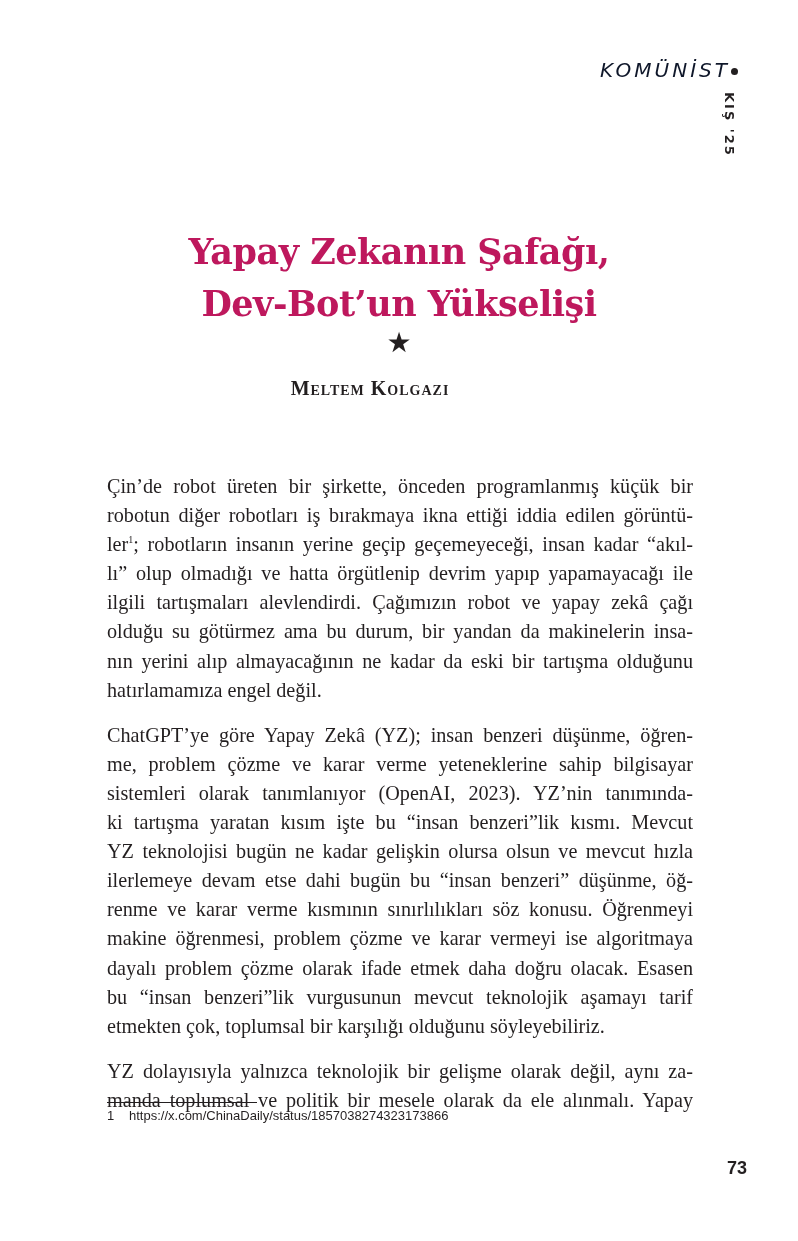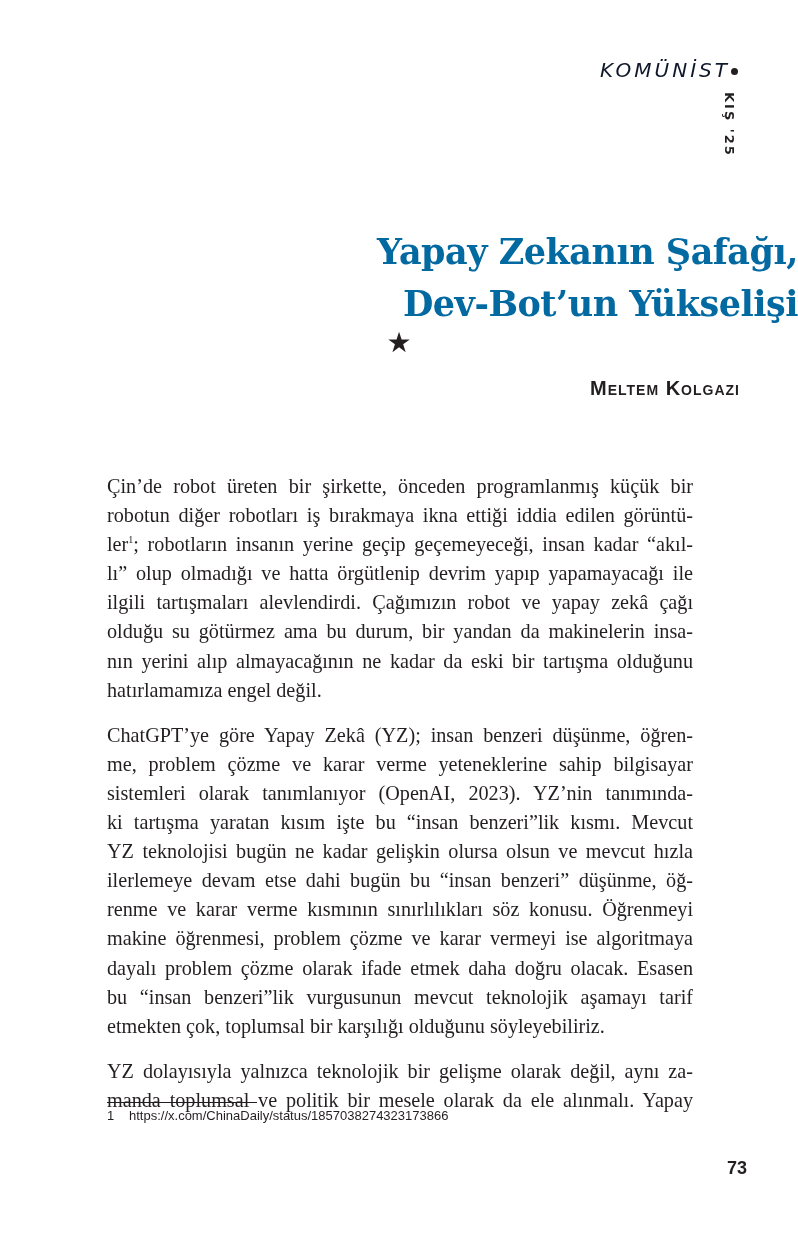--- a/index.html
+++ b/index.html
@@ -45,47 +45,47 @@
     letter-spacing: 2px;
     writing-mode: vertical-rl;
     color: #231f20;
     white-space: nowrap;
   }
   .title {
     position: absolute;
     top: 226px;
     left: 0;
     width: 798px;
-    text-align: right;
+    text-align: center;
     font-family: "DejaVu Serif", serif;
     font-weight: bold;
     font-size: 35px;
     line-height: 52px;
-    color: #0369a1;
+    color: #be185d;
     margin: 0;
     letter-spacing: -0.5px;
   }
   .title span { display: block; }
   .star {
     position: absolute;
     top: 328px;
     left: 0;
     width: 798px;
     text-align: center;
     font-size: 28px;
     line-height: 30px;
     color: #231f20;
   }
   .author {
     position: absolute;
     top: 377px;
     left: 0;
     width: 740px;
-    text-align: right;
-    font-family: Liberation Sans, sans-serif;
+    text-align: center;
+    font-family: Liberation Serif, serif;
     font-weight: bold;
     font-variant: small-caps;
     font-size: 20px;
     letter-spacing: 1px;
     color: #231f20;
   }
   .body-text {
     position: absolute;
     top: 456px;
     left: 107px;

